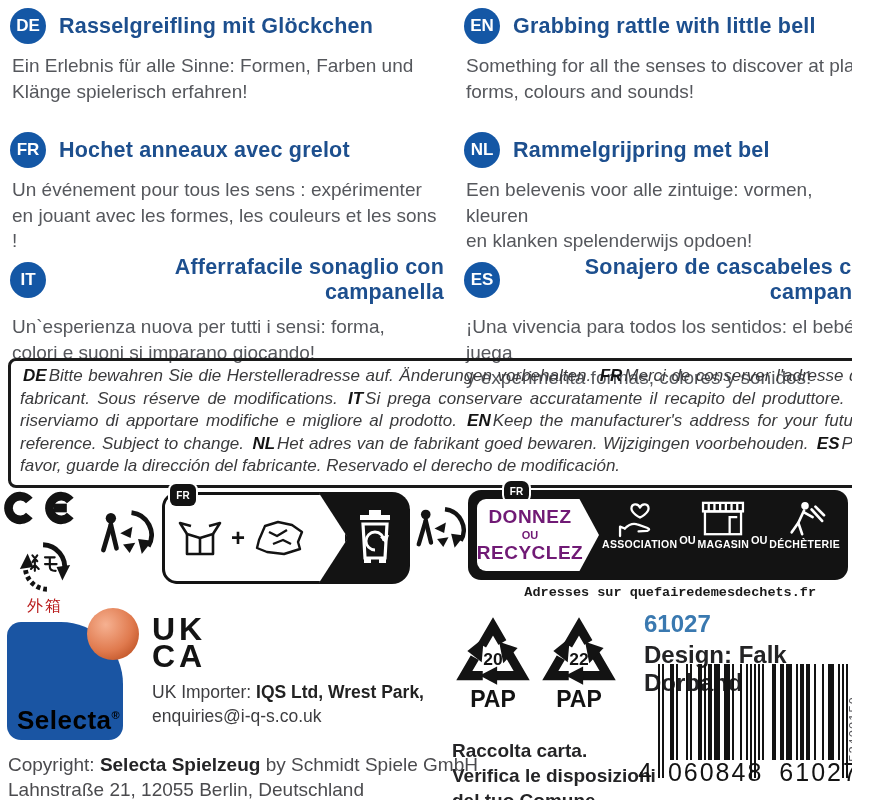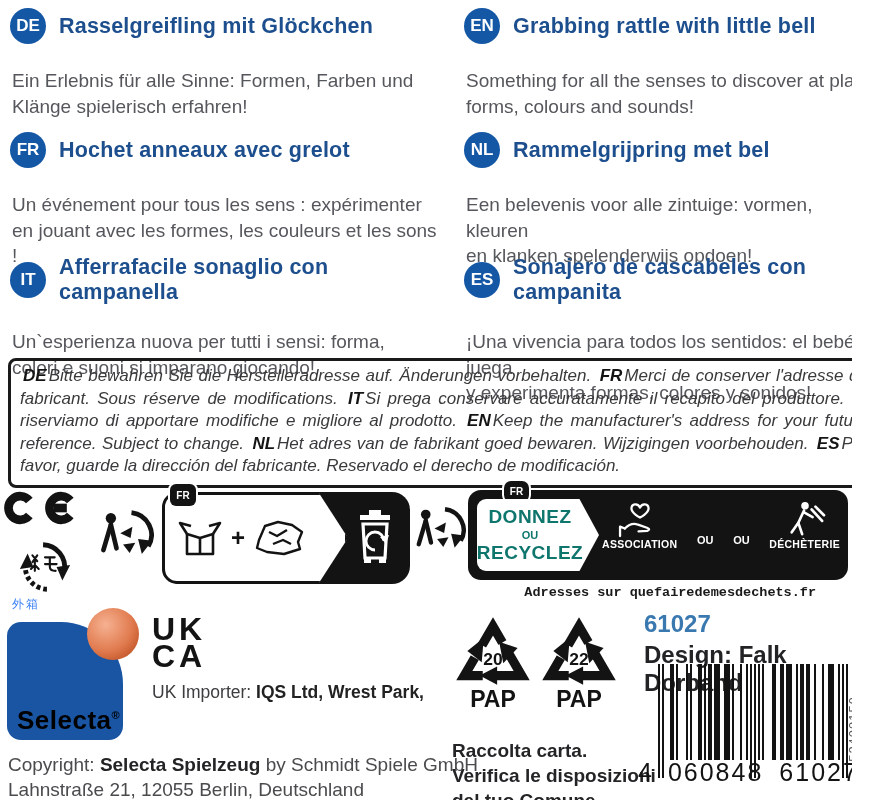--- a/index.html
+++ b/index.html
@@ -4,29 +4,29 @@
 <style>
   html,body{margin:0;padding:0;background:#fff;}
   .page{position:relative;width:852px;height:800px;background:#fff;overflow:hidden;
         font-family:"Liberation Sans",sans-serif;}
   
   .lang-grid{position:absolute;left:10px;top:8px;width:868px;display:grid;
              grid-template-columns:434px 414px;column-gap:20px;grid-template-rows:124px 123px auto;}
   .lang-head{display:flex;align-items:center;gap:13px;}
   .badge{width:36px;height:36px;border-radius:50%;background:#1457a5;color:#fff;font-weight:bold;
          font-size:17px;display:flex;align-items:center;justify-content:center;flex:0 0 auto;}
-  .lang-title{font-size:21.5px;font-weight:bold;color:#1d4f8e;letter-spacing:0.2px;}
-  .lang-desc{margin:24px 0 0 2px;font-size:19px;line-height:25.5px;color:#55575c;white-space:pre-line;}
+  .lang-title{font-size:21.5px;font-weight:bold;color:#1d4f8e;letter-spacing:0.2px;text-align:right;}
+  .lang-desc{margin:9px 0 0 2px;font-size:19px;line-height:25.5px;color:#55575c;white-space:pre-line;}
   
   .notice{position:absolute;left:8px;top:358px;width:848px;border:3px solid #1a1a1a;border-radius:8px;
           padding:4px 9px 7px;font-size:17px;line-height:22.6px;color:#3a3a3c;text-align:justify;font-style:italic;}
   .notice b{color:#141414;margin:0 2px 0 3px;}
   
   .abs{position:absolute;}
-  .cap{font-size:12px;color:#3b82f6;text-align:left;letter-spacing:2px;}
+  .cap{font-size:16px;color:#b91c1c;text-align:center;letter-spacing:2px;}
   
   .infotri{position:absolute;left:162px;top:492px;width:248px;height:92px;background:#131313;
            border-radius:18px;}
   .infotri-white{position:absolute;left:0;top:0;bottom:0;width:75%;background:#fff;
            border:3px solid #131313;border-radius:15px 0 0 15px;
            clip-path:polygon(0 0,84% 0,100% 50%,84% 100%,0 100%);
            display:flex;align-items:center;gap:8px;padding-left:12px;box-sizing:border-box;}
   .infotri-tab{position:absolute;left:8px;top:-8px;width:26px;height:22px;background:#131313;
            border-radius:6px;color:#fff;font-size:10px;font-weight:bold;display:flex;
            align-items:center;justify-content:center;box-shadow:0 0 0 2px #fff;}
@@ -34,21 +34,21 @@
   .infotri-bin{position:absolute;right:14px;top:14px;}
   
   .donnez{position:absolute;left:468px;top:490px;width:380px;height:90px;background:#131313;
           border-radius:13px;display:flex;align-items:center;}
   .donnez-tab{position:absolute;left:36px;top:-9px;width:25px;height:21px;background:#131313;
           border-radius:7px;color:#fff;font-size:10px;font-weight:bold;display:flex;
           align-items:center;justify-content:center;box-shadow:0 0 0 2px #fff;}
   .donnez-arrowbox{position:absolute;left:9px;top:9px;bottom:9px;width:122px;background:#fff;
           border-radius:9px 0 0 9px;clip-path:polygon(0 0,84% 0,100% 50%,84% 100%,0 100%);
           display:flex;flex-direction:column;align-items:center;justify-content:center;
-          padding-right:16px;box-sizing:border-box;color:#0f766e;}
+          padding-right:16px;box-sizing:border-box;color:#701a75;}
   .dz1{font-size:19px;font-weight:800;letter-spacing:0.5px;}
   .dz2{font-size:11px;font-weight:bold;margin:1px 0;}
   .donnez-items{position:absolute;left:134px;right:8px;top:8px;bottom:8px;display:flex;
           align-items:stretch;justify-content:space-between;}
   .dz-col{display:flex;flex-direction:column;align-items:center;justify-content:flex-start;padding:2px 0;}
   .dz-col .lbl{color:#fff;font-size:10.5px;font-weight:bold;letter-spacing:0.3px;}
   .dz-ou{color:#fff;font-size:11px;font-weight:bold;align-self:center;margin-top:10px;}
   .adresses{position:absolute;right:36px;top:585px;font-size:13.5px;font-weight:bold;color:#1a1a1a;font-family:Liberation Mono, monospace;}
   
   .selecta{position:absolute;left:7px;top:610px;width:136px;height:134px;}
@@ -233,20 +233,31 @@
         <svg width="46" height="38" viewBox="0 0 48 40">
           <g fill="none" stroke="#fff" stroke-width="2.4" stroke-linecap="round" stroke-linejoin="round">
             <path d="M24 8 c-2 -5 -9 -4.5 -9 1 c0 5 9 9.5 9 9.5 c0 0 9 -4.5 9 -9.5 c0 -5.5 -7 -6 -9 -1 Z"></path>
             <path d="M8 30 q7 -7 14 -4 l10 3.5 q3.5 1.3 -0.5 3 l-9 0.5"></path>
             <path d="M8 30 l-5 -2 v10"></path>
           </g>
         </svg>
         <div class="lbl">ASSOCIATION</div>
       </div>
       <div class="dz-ou">OU</div>
+      <div class="dz-col">
+        <svg width="50" height="38" viewBox="0 0 52 40">
+          <g fill="none" stroke="#fff" stroke-width="2.4">
+            <rect x="5" y="3" width="42" height="9"></rect>
+            <path d="M11 3 v9 M17 3 v9 M23 3 v9 M29 3 v9 M35 3 v9 M41 3 v9"></path>
+            <rect x="7" y="12" width="38" height="24"></rect>
+            <path d="M33 36 V18 h8"></path>
+          </g>
+        </svg>
+        <div class="lbl">MAGASIN</div>
+      </div>
       <div class="dz-ou">OU</div>
       <div class="dz-col">
         <svg width="42" height="38" viewBox="0 0 44 40">
           <circle cx="22" cy="6" r="4" fill="#fff"></circle>
           <g fill="none" stroke="#fff" stroke-width="2.8" stroke-linecap="round">
             <path d="M21 11 l-6 13 l4 12"></path>
             <path d="M21 13 l9 5"></path>
             <path d="M29 10 l11 12"></path>
             <path d="M33 7 l9 9"></path>
             <path d="M15 24 l-7 10"></path>
@@ -265,20 +276,21 @@
     <div class="selecta-word"><span>Selecta</span><sup>®</sup></div>
   </div>
 
   <div class="ukca">
     <div>UK</div>
     <div>CA</div>
   </div>
 
   <div class="importer">
     <div><span>UK Importer: </span><b>IQS Ltd, Wrest Park,</b></div>
+    <div><span>enquiries@i-q-s.co.uk</span></div>
   </div>
 
   <div class="pap" style="left:452px;top:614px;">
     <svg width="82" height="74" viewBox="0 0 80 72" style="margin:0 auto;">
       <path d="M40 12 L68 60 L12 60 Z" fill="none" stroke="#131313" stroke-width="9"></path>
       <rect x="46" y="26" width="13" height="14" fill="#fff" transform="rotate(60 52 33)"></rect>
       <rect x="30" y="53" width="13" height="14" fill="#fff"></rect>
       <rect x="18" y="30" width="14" height="13" fill="#fff" transform="rotate(-60 25 36)"></rect>
       <path d="M46 27 L64 33 L50 48 Z" fill="#131313"></path>
       <path d="M27 60 L44 51 L44 69 Z" fill="#131313"></path>

